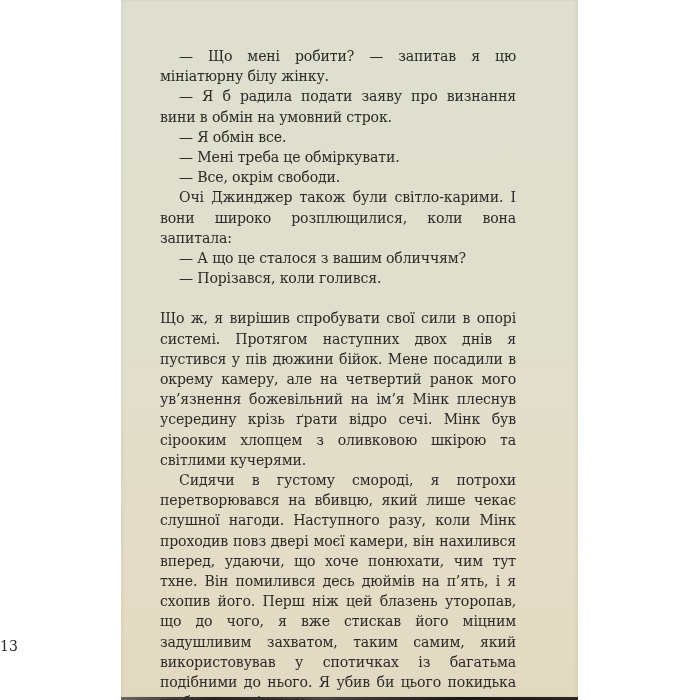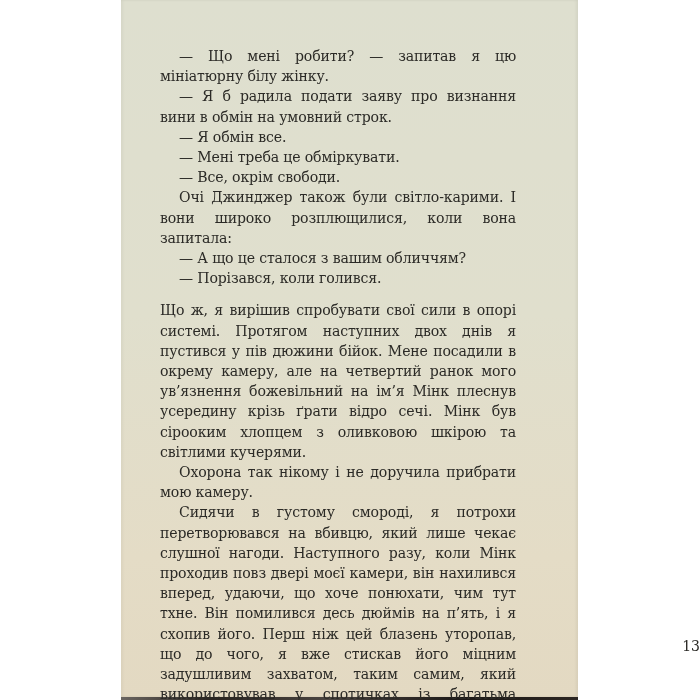--- a/index.html
+++ b/index.html
@@ -41,28 +41,28 @@
     .para {
       margin: 0;
       text-align: justify;
       text-align-last: left;
       hyphens: manual;
     }
     .para.indent {
       text-indent: 19px;
     }
     .para.gap-before {
-      margin-top: 12px;
+      margin-top: 20px;
     }
     .page-number {
       position: absolute;
       left: 0;
       width: 700px;
       top: 638px;
-      text-align: right;
+      text-align: left;
       font-family: "DejaVu Serif", "Liberation Serif", serif;
       font-size: 14px;
       color: #2b2a26;
     }
   </style>
 </head>
 <body>
 
 <div class="page"></div>
 <div class="bottom-edge"></div>
@@ -70,17 +70,16 @@
 <div class="text-block">
   <p class="para indent">— Що мені робити? — запитав я цю мініатюрну білу жінку.</p>
   <p class="para indent">— Я б радила подати заяву про визнання вини в обмін на умовний строк.</p>
   <p class="para indent">— Я обмін все.</p>
   <p class="para indent">— Мені треба це обміркувати.</p>
   <p class="para indent">— Все, окрім свободи.</p>
   <p class="para indent">Очі Джинджер також були світло-карими. І вони широко розплющилися, коли вона запитала:</p>
   <p class="para indent">— А що це сталося з вашим обличчям?</p>
   <p class="para indent">— Порізався, коли голився.</p>
   <p class="para gap-before">Що ж, я вирішив спробувати свої сили в опорі системі. Протягом наступних двох днів я пустився у пів дюжини бійок. Мене посадили в окрему камеру, але на четвертий ранок мого ув’язнення божевільний на ім’я Мінк плеснув усередину крізь ґрати відро сечі. Мінк був сірооким хлопцем з оливковою шкірою та світлими кучерями.</p>
-  <p class="para indent">Охорона так нікому і не доручила прибрати мою камеру.</p>
   <p class="para indent">Сидячи в густому смороді, я потрохи перетворювався на вбивцю, який лише чекає слушної нагоди. Наступного разу, коли Мінк проходив повз двері моєї камери, він нахилився вперед, удаючи, що хоче понюхати, чим тут тхне. Він помилився десь дюймів на п’ять, і я схопив його. Перш ніж цей блазень уторопав, що до чого, я вже стискав його міцним задушливим захватом, таким самим, який використовував у спотичках із багатьма подібними до нього. Я убив би цього покидька чи будь-кого іншого,</p>
 </div>
 
 <div class="page-number">13</div>
 
 </body></html>

